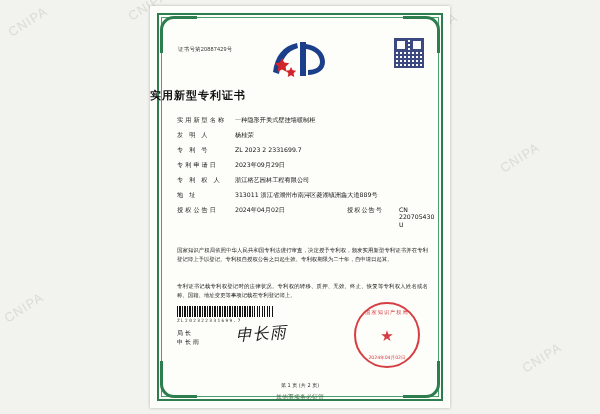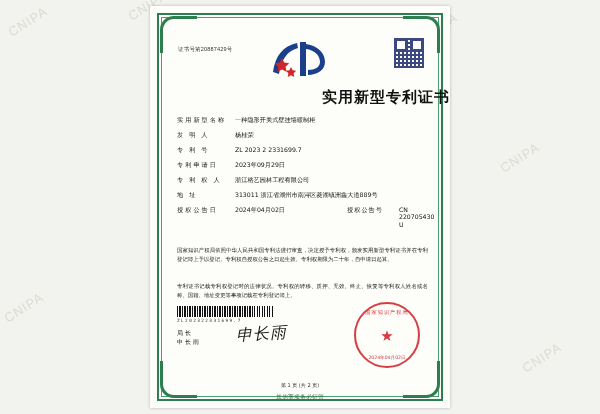--- a/index.html
+++ b/index.html
@@ -105,23 +105,23 @@
     transform: translateX(-50%);
     top: 34px;
     width: 66px;
     height: 40px;
   }
   .title {
     position: absolute;
     left: 0;
     right: 0;
     top: 82px;
-    text-align: right;
-    font-family: "DejaVu Sans", sans-serif;
-    font-size: 15px;
+    text-align: left;
+    font-family: "DejaVu Sans", sans-serif;
+    font-size: 11px;
     font-weight: bold;
     color: #111;
     letter-spacing: 1px;
   }
 
   .fields {
     position: absolute;
     left: 27px;
     right: 22px;
     top: 110px;

